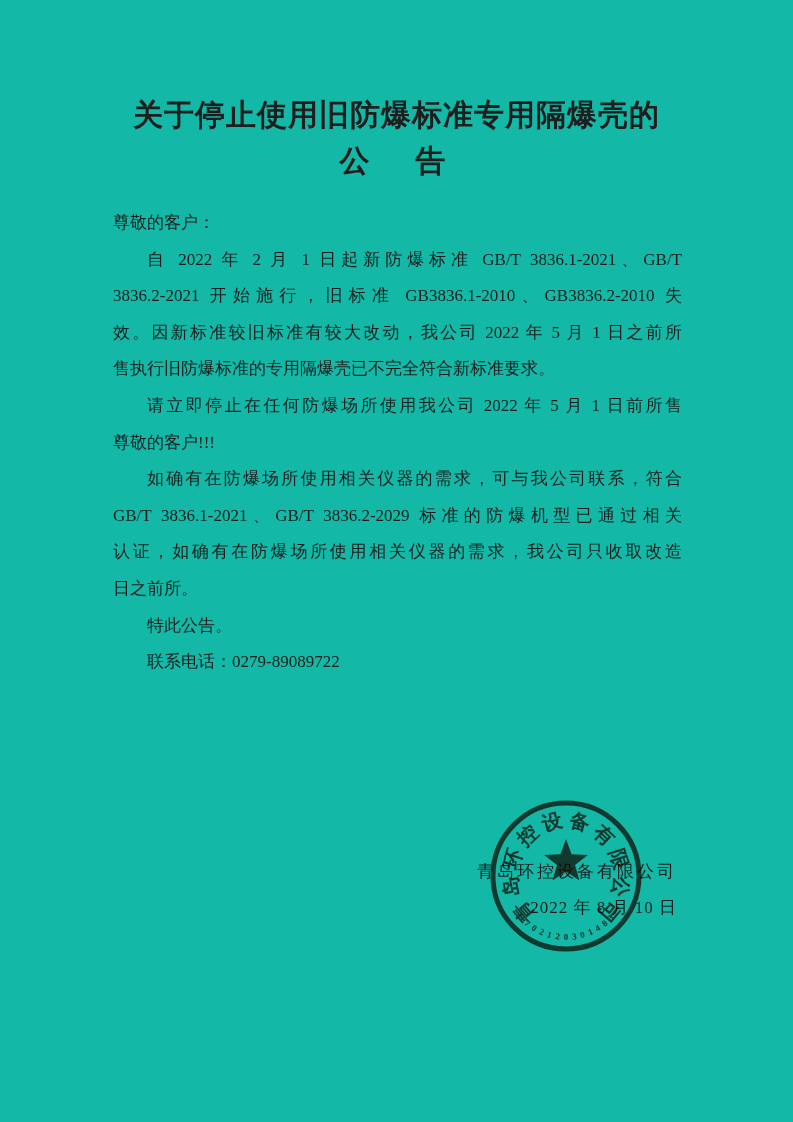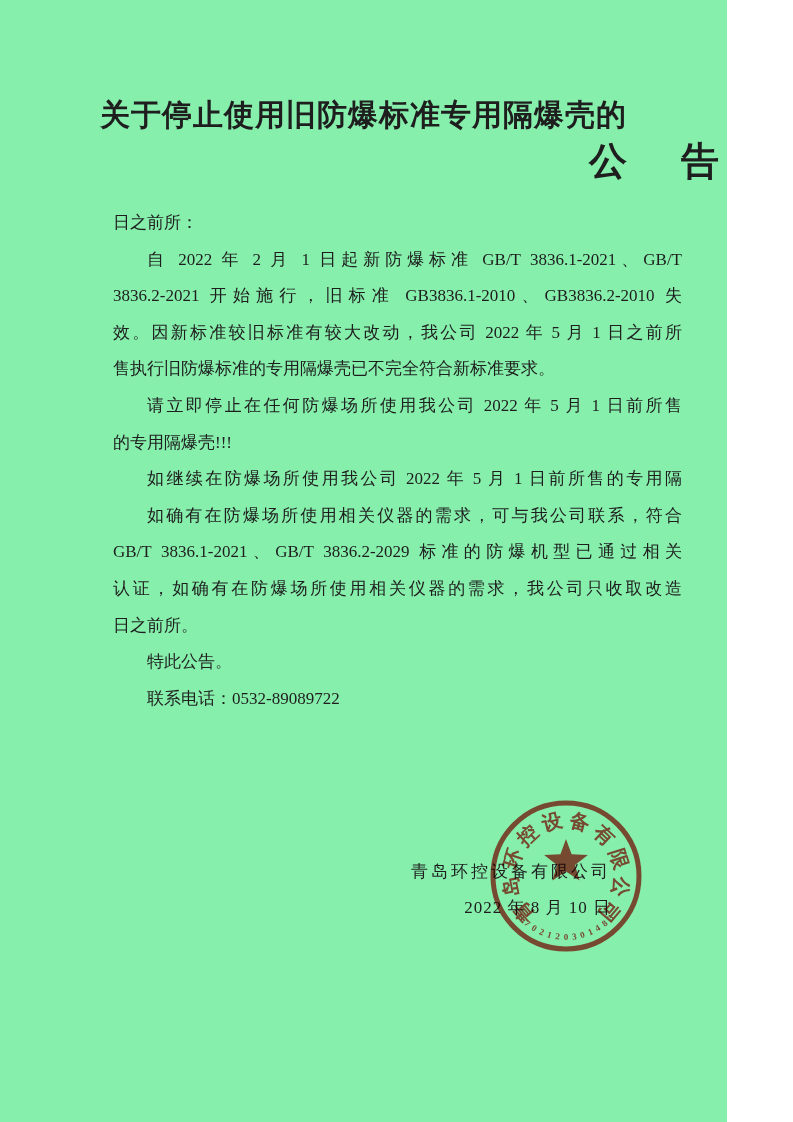--- a/index.html
+++ b/index.html
@@ -1,24 +1,24 @@
 <!DOCTYPE html>
 <html lang="zh"><head>
 <meta charset="utf-8">
 <style>
   html,body { margin:0; padding:0; background:#ffffff; }
   .page {
-    position:relative; width:727px; height:1122px; background:#86efac;
+    position:relative; width:793px; height:1122px; background:#14b8a6;
     font-family:"Liberation Serif","DejaVu Serif",serif;
     color:#1e1e1e; overflow:hidden;
   }
   .title-block { position:absolute; top:92px; left:0; width:100%; text-align:center;
     font-weight:bold; }
   .title-line1 { font-size:30px; line-height:46px; letter-spacing:1px; }
-  .title-line2 { font-size:38px; line-height:46px; letter-spacing:8px;text-align:right; }
+  .title-line2 { font-size:30px; line-height:46px; letter-spacing:8px; }
   .body-lines { position:absolute; left:113px; top:205px; width:569px;
     font-size:17px; }
   .line { height:36.6px; line-height:36.6px; white-space:pre; }
   .line.indent { text-indent:34px; }
   .line.jfull { white-space:normal; text-align:justify; text-align-last:justify; }
   .sig-line { position:absolute; height:36px; line-height:36px; font-size:17px;
     right:116px; white-space:pre; }
   .sig-company { top:854px; letter-spacing:3px; }
   .sig-date { top:890px; letter-spacing:1px; }
   .seal { position:absolute; left:486px; top:796px; width:160px; height:160px;
@@ -29,34 +29,33 @@
 <body>
 
 <div class="page">
 
   <div class="title-block">
     <div class="title-line1">关于停止使用旧防爆标准专用隔爆壳的</div>
     <div class="title-line2">公　告</div>
   </div>
 
   <div class="body-lines" id="body-lines">
-      <div class="line">日之前所：</div>
+      <div class="line">尊敬的客户：</div>
       <div class="line indent jfull">自 2022 年 2 月 1 日起新防爆标准 GB/T 3836.1-2021、GB/T</div>
       <div class="line jfull">3836.2-2021 开始施行，旧标准 GB3836.1-2010、GB3836.2-2010 失</div>
       <div class="line jfull">效。因新标准较旧标准有较大改动，我公司 2022 年 5 月 1 日之前所</div>
       <div class="line">售执行旧防爆标准的专用隔爆壳已不完全符合新标准要求。</div>
       <div class="line indent jfull">请立即停止在任何防爆场所使用我公司 2022 年 5 月 1 日前所售</div>
-      <div class="line">的专用隔爆壳!!!</div>
-      <div class="line indent jfull">如继续在防爆场所使用我公司 2022 年 5 月 1 日前所售的专用隔</div>
+      <div class="line">尊敬的客户!!!</div>
       <div class="line indent jfull">如确有在防爆场所使用相关仪器的需求，可与我公司联系，符合</div>
       <div class="line jfull">GB/T 3836.1-2021、GB/T 3836.2-2029 标准的防爆机型已通过相关</div>
       <div class="line jfull">认证，如确有在防爆场所使用相关仪器的需求，我公司只收取改造</div>
       <div class="line">日之前所。</div>
       <div class="line indent">特此公告。</div>
-      <div class="line indent">联系电话：0532-89089722</div>
+      <div class="line indent">联系电话：0279-89089722</div>
     </div>
 
   <div class="sig-line sig-company">青岛环控设备有限公司</div>
   <div class="sig-line sig-date">2022 年 8 月 10 日</div>
 
   <svg class="seal" id="seal-svg" viewBox="0 0 160 160" xmlns="http://www.w3.org/2000/svg">
     <circle id="seal-ring" cx="80" cy="80" r="73" fill="none" stroke-width="5" stroke="#df3f38"></circle>
     <polygon id="seal-star" transform="translate(80,66)" points="0,-23 -5.58,-7.69 -21.87,-7.11 -9.03,2.94 -13.52,18.61 0,9.5 13.52,18.61 9.03,2.94 21.87,-7.11 5.58,-7.69" fill="#df3f38"></polygon>
     <g id="seal-arc-g">
         <text x="0" y="0" transform="translate(37.10,116.00) rotate(-130.00)" text-anchor="middle" dominant-baseline="central" fill="#df3f38" font-size="20">青</text>

